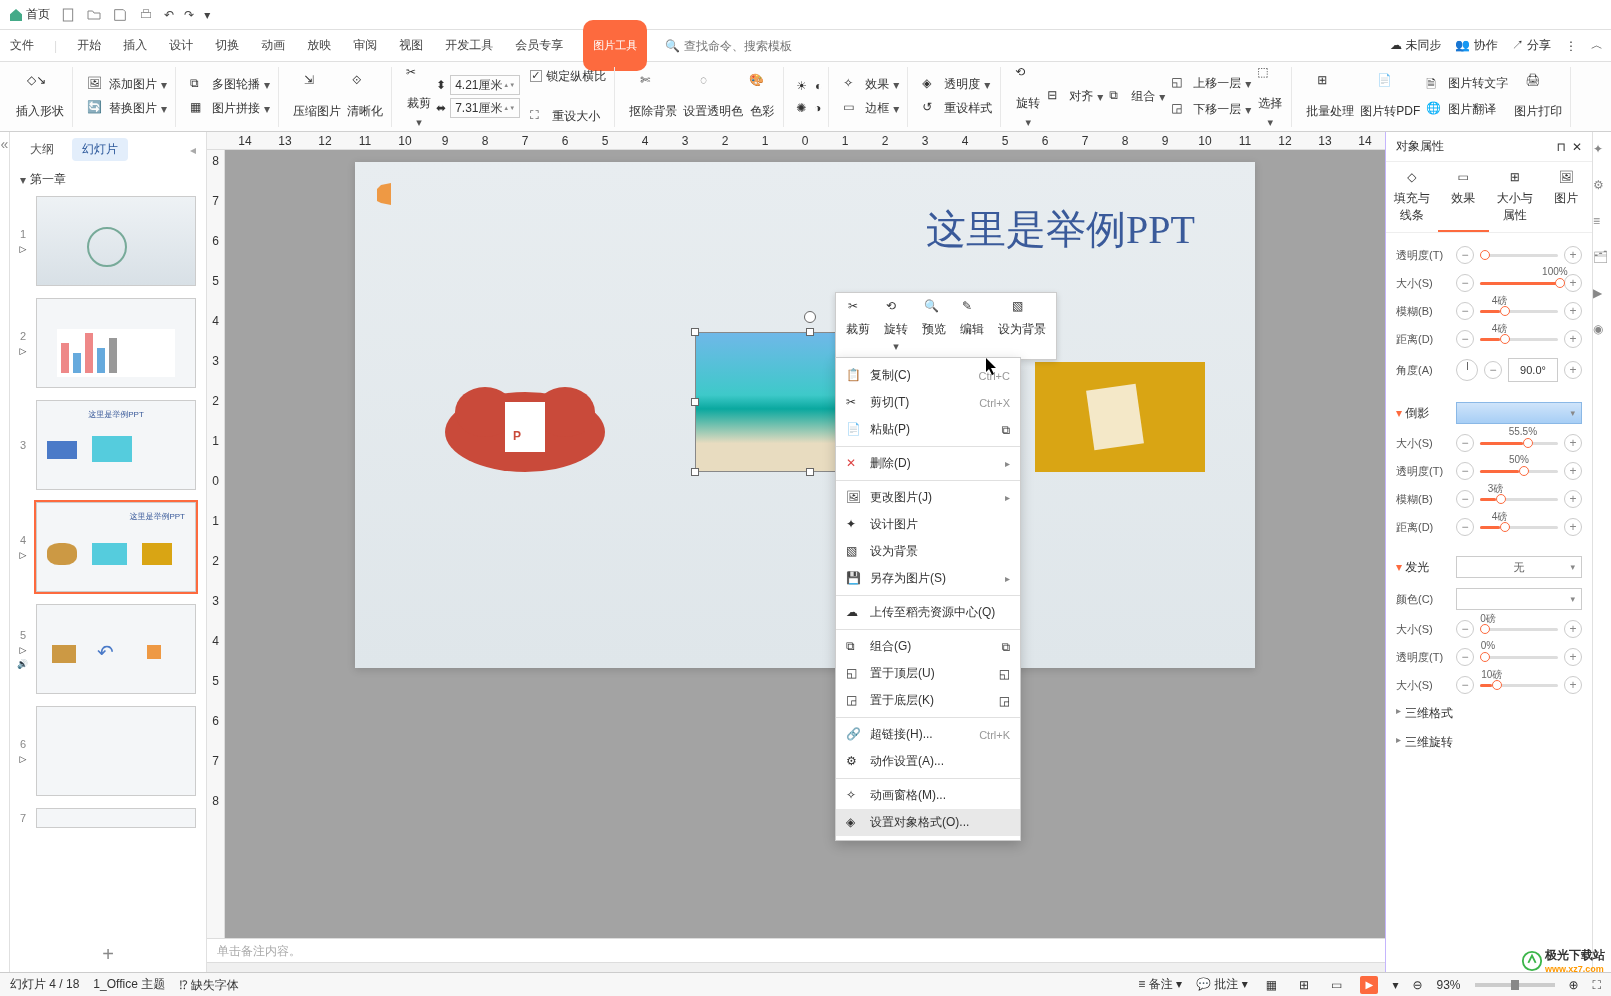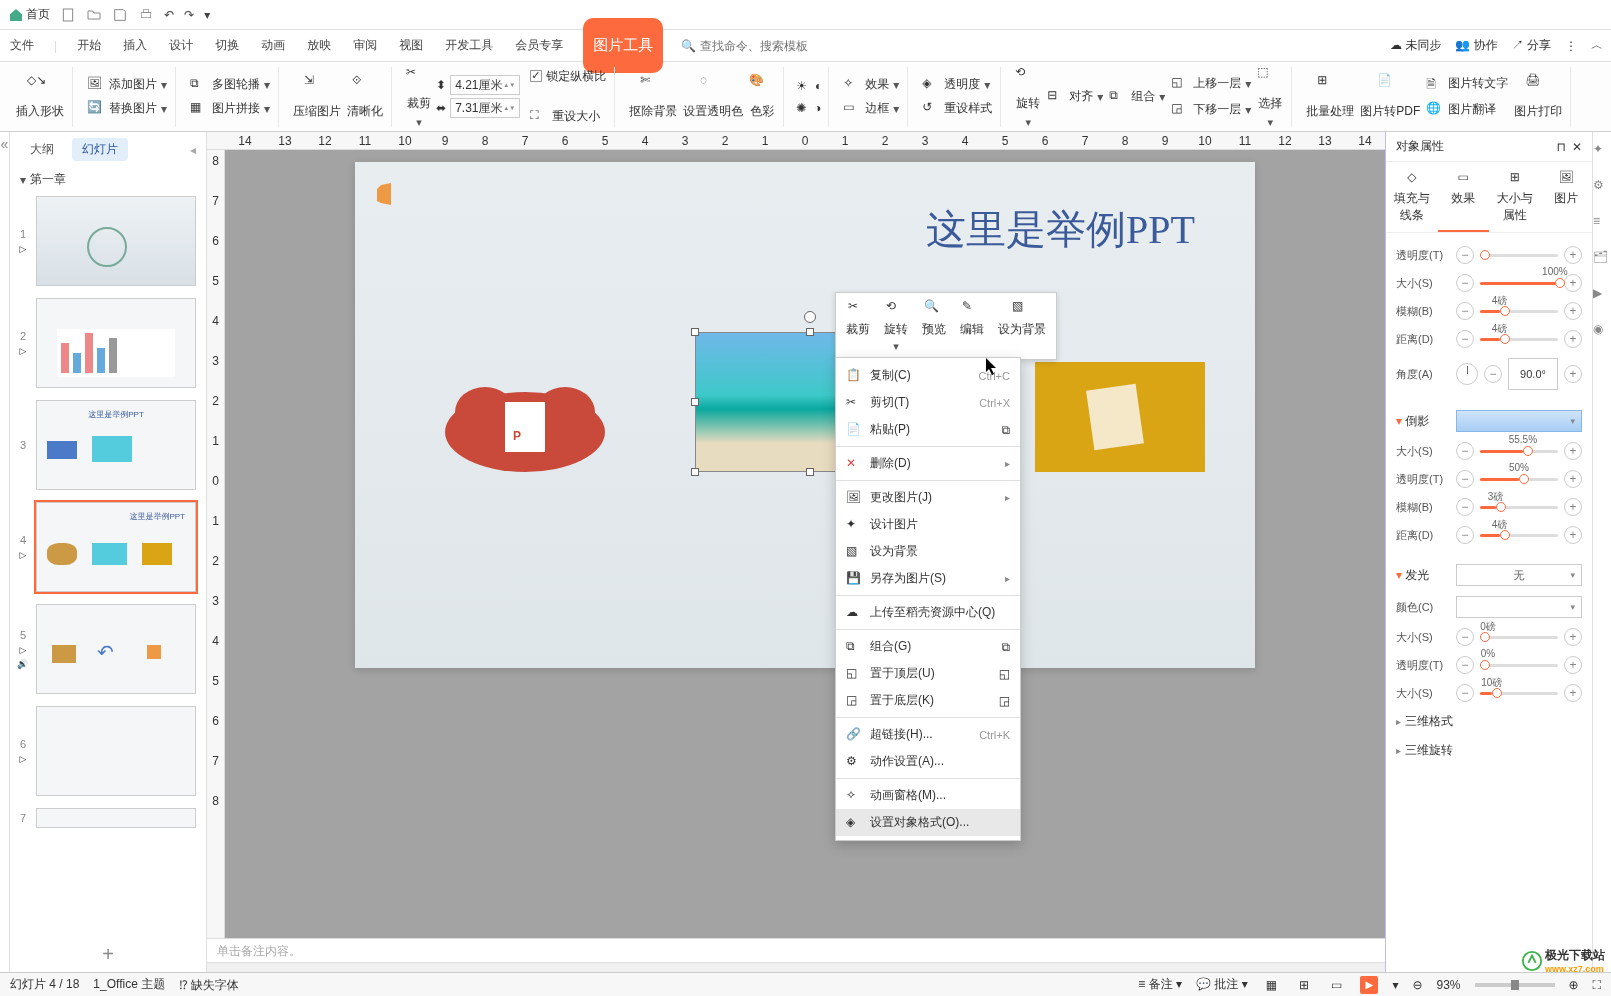--- a/index.html
+++ b/index.html
@@ -2,21 +2,21 @@
 <html><head>
 <meta charset="utf-8">
 <style>
 *{box-sizing:border-box;margin:0;padding:0;font-family:"Microsoft YaHei","PingFang SC",sans-serif;font-size:12px;color:#333}
 body{background:#fff;width:1611px;height:996px;overflow:hidden;position:relative}
 .topbar{height:30px;display:flex;align-items:center;padding:0 8px;border-bottom:1px solid #e0e0e0}
 .topbar .tb-item{margin-right:10px;color:#444;display:flex;align-items:center;gap:2px}
 .topbar .tb-icon{width:16px;height:16px;display:inline-block}
 .menubar{height:32px;display:flex;align-items:center;padding:0 8px;gap:18px;border-bottom:1px solid #e0e0e0}
 .menubar .m{color:#444;padding:4px 2px}
-.menubar .m.tool{background:#fd6a3e;color:#fff;border-radius:10px;padding:18px 10px;font-size:15px}
+.menubar .m.tool{background:#fd6a3e;color:#fff;border-radius:10px;padding:18px 10px;font-size:11px}
 .menubar .search{display:flex;align-items:center;gap:4px;color:#999}
 .menubar .search input{border:none;outline:none;font-size:12px;width:140px;color:#999}
 .menubar .right{margin-left:auto;display:flex;gap:14px;color:#666;align-items:center}
 .ribbon{height:70px;display:flex;align-items:center;padding:4px 8px;border-bottom:1px solid #d0d0d0;gap:6px;background:#fdfdfd}
 .rgrp{display:flex;flex-direction:column;gap:2px;padding:0 6px;border-right:1px solid #e8e8e8;height:60px;justify-content:center}
 .rgrp.row{flex-direction:row;align-items:center}
 .rbtn{display:flex;align-items:center;gap:4px;color:#555;padding:2px;white-space:nowrap}
 .rbtn .ico{width:18px;height:18px;display:inline-block}
 .rbtn.big{flex-direction:column;font-size:11px}
 .rbtn.big .ico{width:26px;height:26px}
@@ -84,27 +84,27 @@
 .pp-tabs .pt .ico{width:20px;height:16px}
 .pp-body{flex:1;overflow:auto;padding:8px 10px}
 .prow{display:flex;align-items:center;padding:5px 0;gap:6px}
 .prow .lbl{width:54px;color:#555;font-size:11px}
 .prow .lbl.section{color:#fd6a3e;font-size:12px}
 .slider{flex:1;height:3px;background:#ddd;position:relative;border-radius:2px}
 .slider .fill{position:absolute;height:100%;background:#fd6a3e;border-radius:2px}
 .slider .knob{position:absolute;top:-4px;width:10px;height:10px;background:#fff;border:1px solid #fd6a3e;border-radius:50%}
 .slider .val{position:absolute;top:-16px;font-size:10px;color:#666;transform:translateX(-50%)}
 .stepbtn{width:18px;height:18px;border:1px solid #ccc;border-radius:50%;display:flex;align-items:center;justify-content:center;color:#888;font-size:12px}
-.numfield{border:1px solid #ccc;width:50px;height:32px;text-align:center;font-size:11px;display:flex;align-items:center;justify-content:center}
+.numfield{border:1px solid #ccc;width:50px;height:24px;text-align:center;font-size:11px;display:flex;align-items:center;justify-content:center}
 .angle-dial{width:22px;height:22px;border:1px solid #ccc;border-radius:50%;position:relative}
 .angle-dial::after{content:"";position:absolute;width:1px;height:8px;background:#666;top:2px;left:50%}
 .combo{flex:1;height:22px;border:1px solid #ccc;display:flex;align-items:center;justify-content:center;font-size:11px;color:#666;position:relative}
 .combo::after{content:"▾";position:absolute;right:6px;color:#888;font-size:9px}
 .combo.blue{background:linear-gradient(#cfe4fa,#a7cef5);border-color:#8ab8e6}
-.collapser{display:flex;align-items:center;gap:4px;padding:6px 0;color:#555}
+.collapser{display:flex;gap:4px;padding:6px 0;color:#555}
 .collapser::before{content:"▸";font-size:10px;color:#888}
 .statusbar{position:absolute;bottom:0;left:0;right:0;height:24px;border-top:1px solid #ccc;background:#f7f7f7;display:flex;align-items:center;padding:0 10px;gap:14px;color:#555;font-size:11px}
 .statusbar .sp{margin-left:auto}
 .statusbar .vbtn{padding:2px 4px}
 .statusbar .play{width:18px;height:18px;background:#fd6a3e;color:#fff;display:flex;align-items:center;justify-content:center;border-radius:2px;font-size:10px}
 .arrow1{top:50px;left:780px;width:2px;height:280px;background:#e03030;transform:rotate(8deg);transform-origin:top}
 .arrow1::after{content:"";position:absolute;top:-4px;left:-5px;border:6px solid transparent;border-bottom-color:#e03030}
 .watermark{position:absolute;bottom:22px;right:6px;font-size:13px;color:#3cb54a;font-weight:bold;display:flex;align-items:center;gap:2px}
 svg{display:block}
 .thumb-content{position:absolute;inset:0}

